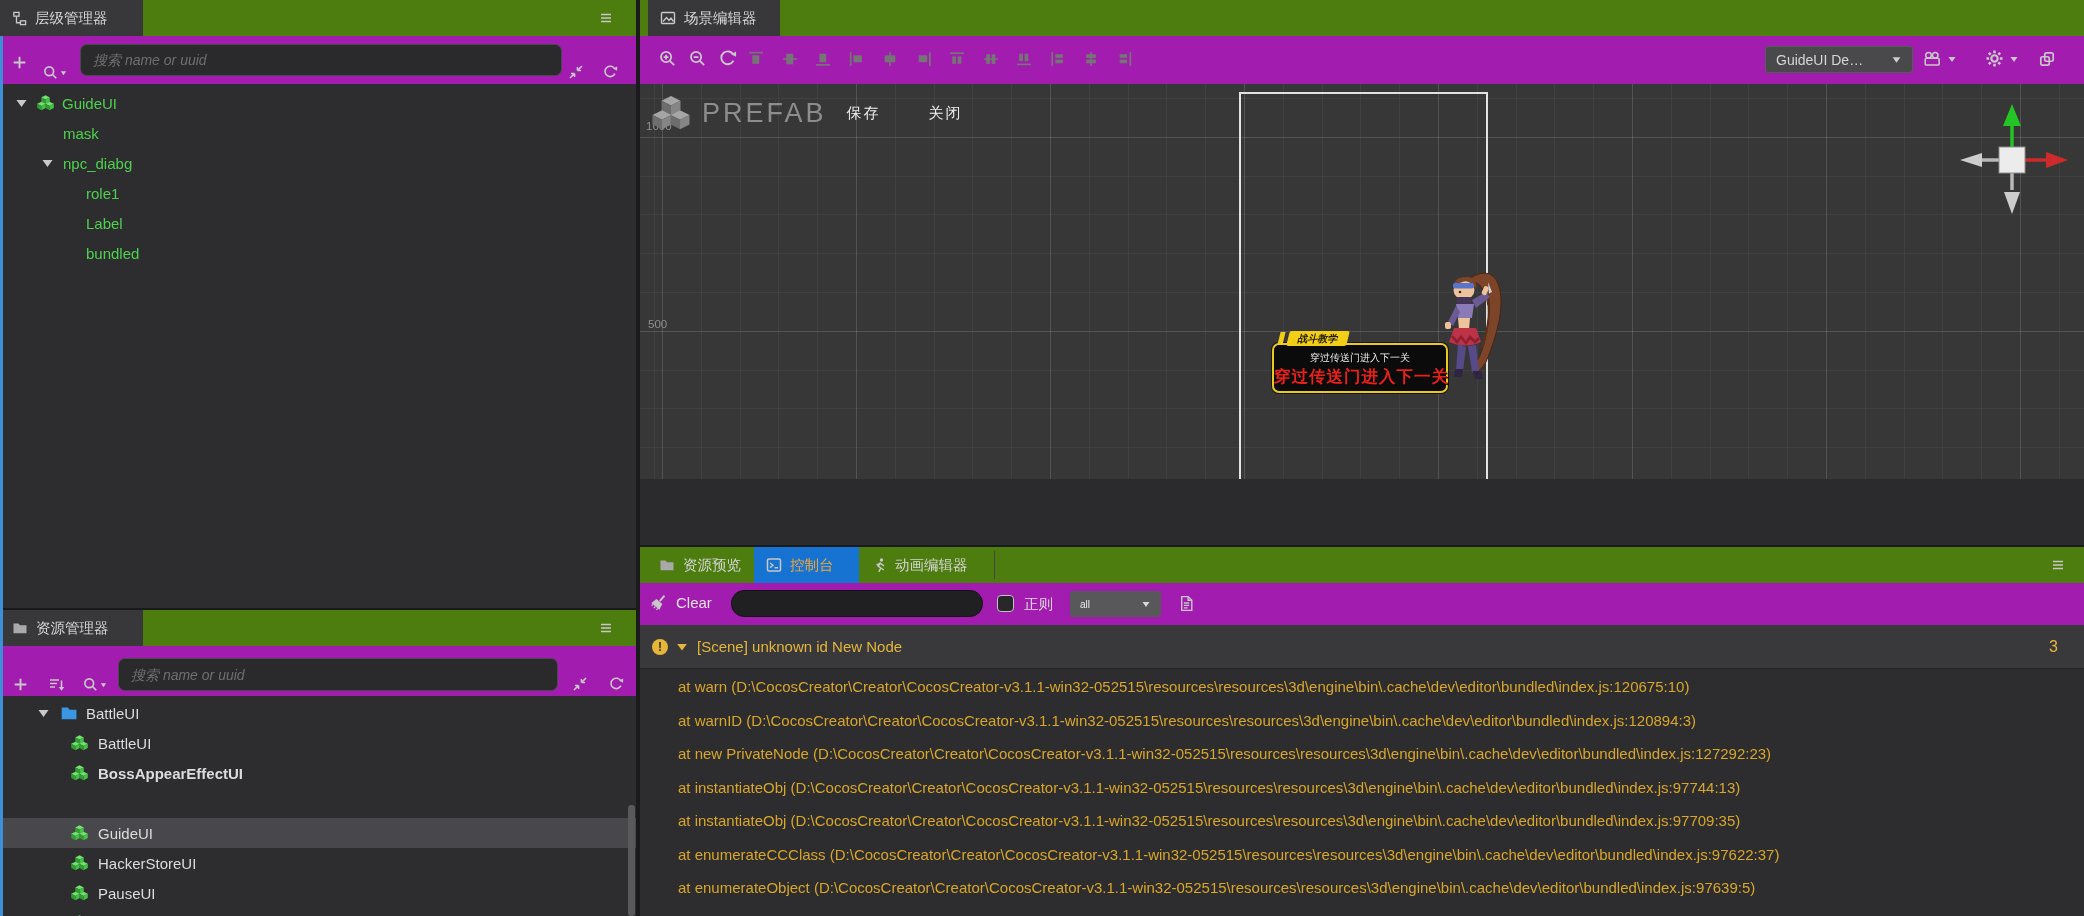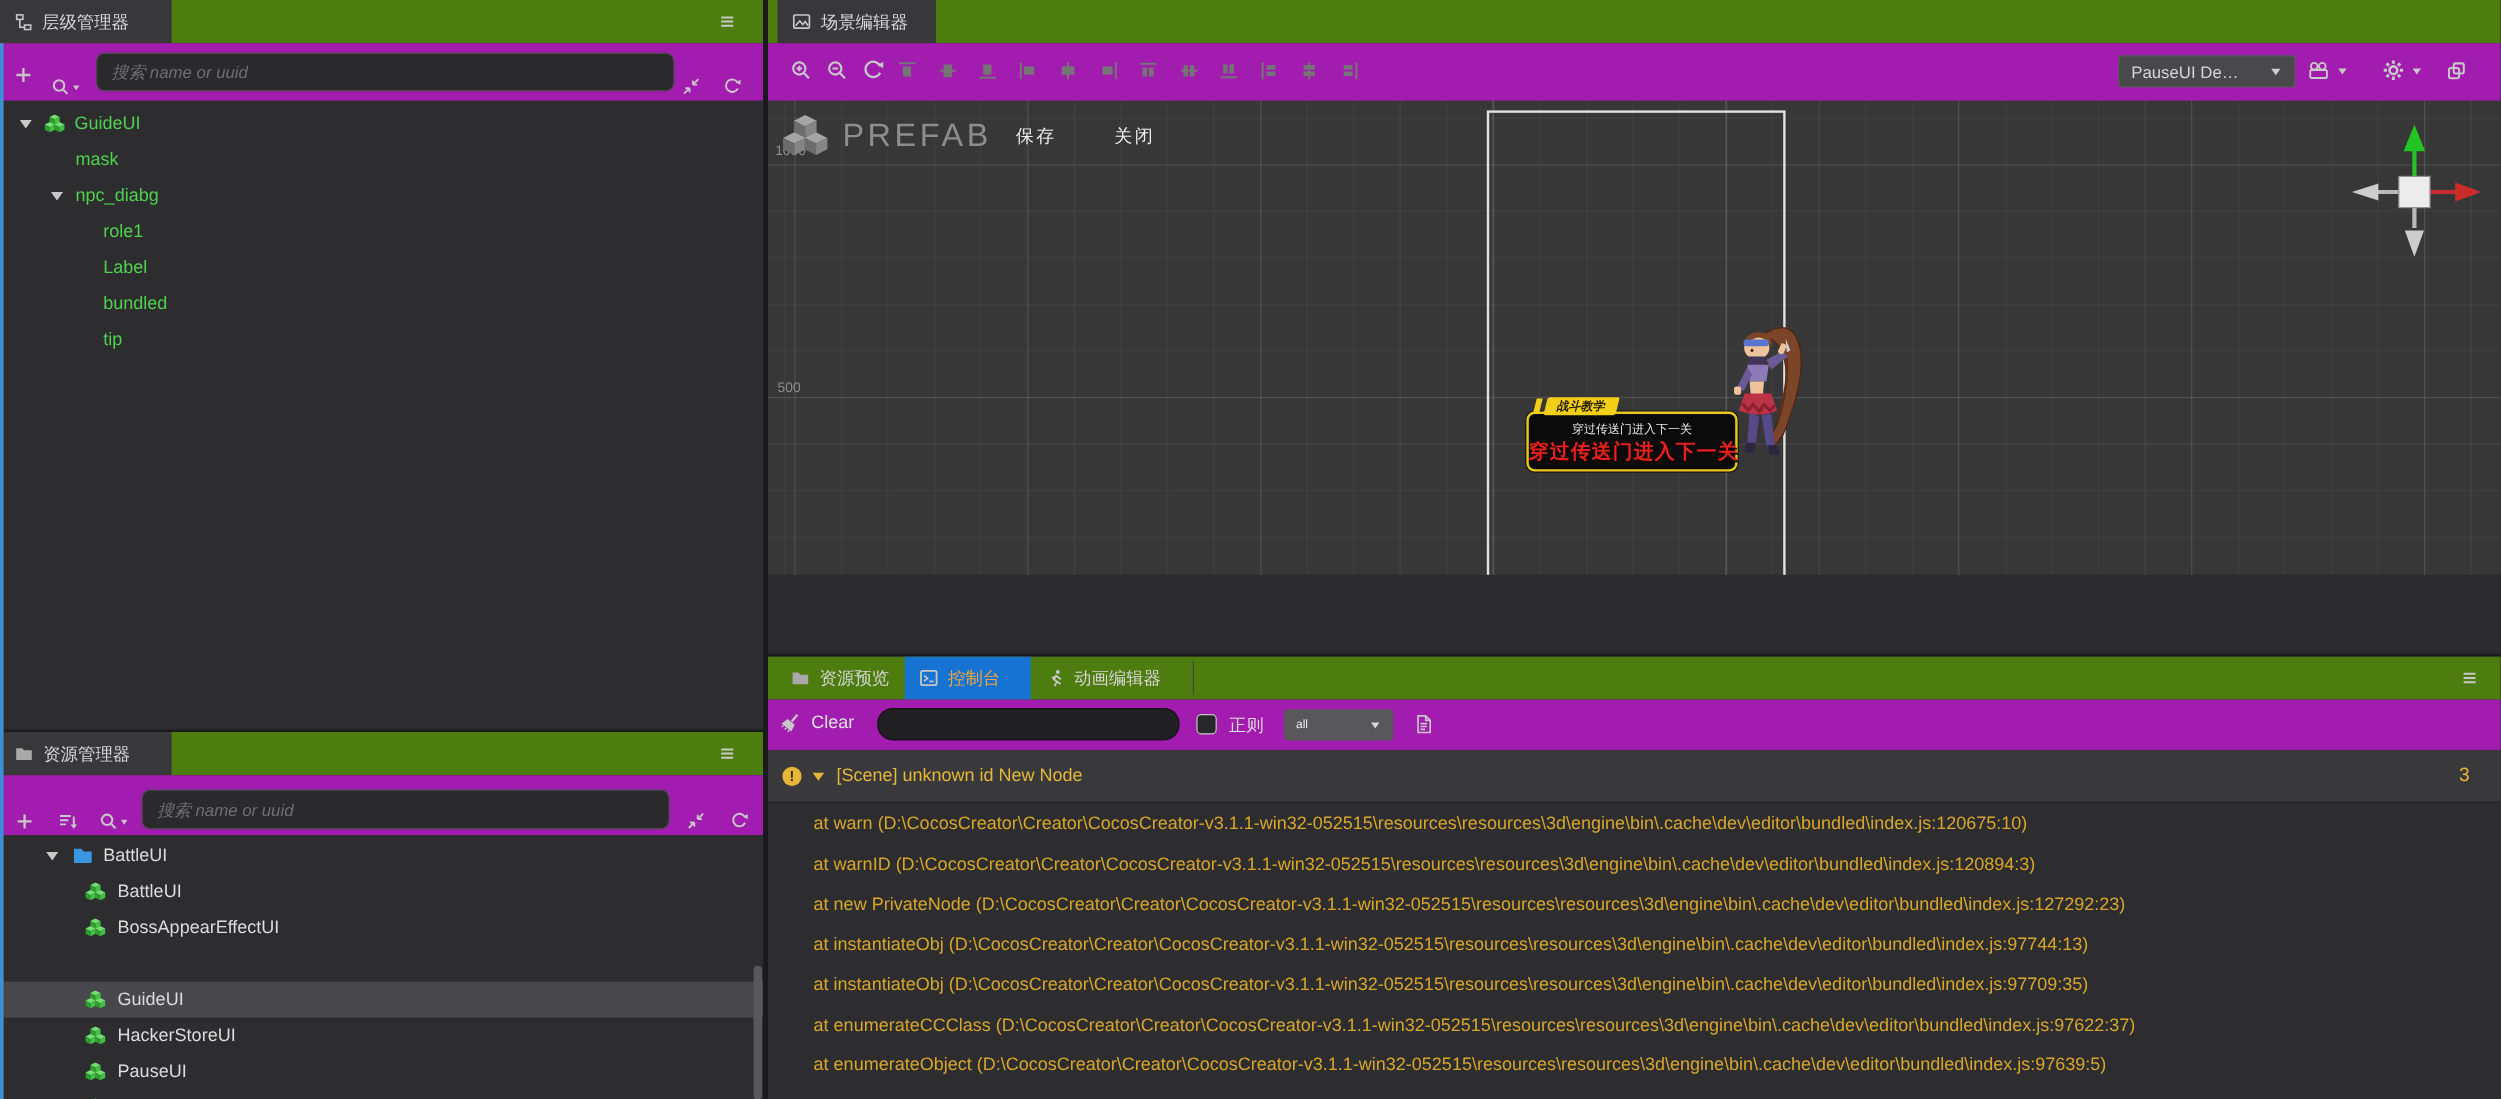--- a/index.html
+++ b/index.html
@@ -160,23 +160,20 @@
         </div>
         <div class="trow" style="top: 94px;">
           <span class="tlabel green" style="left: 86px;">role1</span>
         </div>
         <div class="trow" style="top: 124px;">
           <span class="tlabel green" style="left: 86px;">Label</span>
         </div>
         <div class="trow" style="top: 154px;">
           <span class="tlabel green" style="left: 86px;">bundled</span>
         </div>
-        <div class="trow" style="top: 184px;">
-          <span class="tlabel green" style="left: 86px;">tip</span>
-        </div>
       </div>
   </section>
 
   <div class="hdivider" style="left:0;top:608px;width:636px;height:2px;"></div>
 
   <section class="panel" id="assets-panel" style="left:0;top:610px;width:636px;height:306px;">
     <div class="tabbar">
       <div class="tab active" style="left:0;width:143px;">
         <svg class="ic" width="16" height="16" viewBox="0 0 16 16">
           <path d="M1.5 3.5 h5 l1.5 1.8 h6.5 v8 h-13 z" fill="#a9a9a9"></path>
@@ -242,21 +239,21 @@
             <polygon points="12,2.8 8,4.8 8,8.8 12,6.8" fill="#45c245"></polygon>
             <polygon points="4.2,6.800000000000001 8.2,8.8 4.2,10.8 0.20000000000000018,8.8" fill="#72e072"></polygon>
             <polygon points="0.20000000000000018,8.8 4.2,10.8 4.2,14.8 0.20000000000000018,12.8" fill="#2f9e2f"></polygon>
             <polygon points="8.2,8.8 4.2,10.8 4.2,14.8 8.2,12.8" fill="#45c245"></polygon>
             <polygon points="11.8,6.800000000000001 15.8,8.8 11.8,10.8 7.800000000000001,8.8" fill="#72e072"></polygon>
             <polygon points="7.800000000000001,8.8 11.8,10.8 11.8,14.8 7.800000000000001,12.8" fill="#2f9e2f"></polygon>
             <polygon points="15.8,8.8 11.8,10.8 11.8,14.8 15.8,12.8" fill="#45c245"></polygon>
           </svg>
           <span class="tlabel white" style="left: 98px;">BattleUI</span>
         </div>
-        <div class="trow" style="top: 62px;">
+        <div class="trow" style="top: 62px; font-weight: bold;">
           <svg viewBox="0 0 16 16" width="17" height="17" class="ticon" style="left: 71px;">
             <polygon points="8,0.7999999999999998 12,2.8 8,4.8 4,2.8" fill="#72e072"></polygon>
             <polygon points="4,2.8 8,4.8 8,8.8 4,6.8" fill="#2f9e2f"></polygon>
             <polygon points="12,2.8 8,4.8 8,8.8 12,6.8" fill="#45c245"></polygon>
             <polygon points="4.2,6.800000000000001 8.2,8.8 4.2,10.8 0.20000000000000018,8.8" fill="#72e072"></polygon>
             <polygon points="0.20000000000000018,8.8 4.2,10.8 4.2,14.8 0.20000000000000018,12.8" fill="#2f9e2f"></polygon>
             <polygon points="8.2,8.8 4.2,10.8 4.2,14.8 8.2,12.8" fill="#45c245"></polygon>
             <polygon points="11.8,6.800000000000001 15.8,8.8 11.8,10.8 7.800000000000001,8.8" fill="#72e072"></polygon>
             <polygon points="7.800000000000001,8.8 11.8,10.8 11.8,14.8 7.800000000000001,12.8" fill="#2f9e2f"></polygon>
             <polygon points="15.8,8.8 11.8,10.8 11.8,14.8 15.8,12.8" fill="#45c245"></polygon>
@@ -401,21 +398,21 @@
             <rect x="4" y="4" width="9" height="3.5" fill="currentColor"></rect>
             <rect x="4" y="9" width="9" height="3.5" fill="currentColor"></rect>
           </svg>
           <svg viewBox="0 0 16 16" width="17" height="17" class="ic dim">
             <path d="M13.5 2v13" stroke="currentColor" stroke-width="1.6"></path>
             <rect x="3.5" y="4" width="7" height="3.5" fill="currentColor"></rect>
             <rect x="3.5" y="9" width="7" height="3.5" fill="currentColor"></rect>
           </svg>
         </div>
       <div id="default-device-btn">
-        <span>PauseUI De…</span>
+        <span>GuideUI De…</span>
         <svg class="ic" width="11" height="11" viewBox="0 0 10 10">
             <polygon points="1.5,3 8.5,3 5,8" fill="#cfcfcf"></polygon>
           </svg>
       </div>
       <div class="scene-right" style="left:1283px;top:14px;gap:4px;">
         <svg class="ic" width="20" height="18" viewBox="0 0 18 16">
           <circle cx="5" cy="4.6" r="2.5" fill="none" stroke="currentColor" stroke-width="1.4"></circle>
           <circle cx="11" cy="4.6" r="2.5" fill="none" stroke="currentColor" stroke-width="1.4"></circle>
           <rect x="2" y="7.4" width="12.5" height="6" rx="1" fill="none" stroke="currentColor" stroke-width="1.4"></rect>
         </svg>

